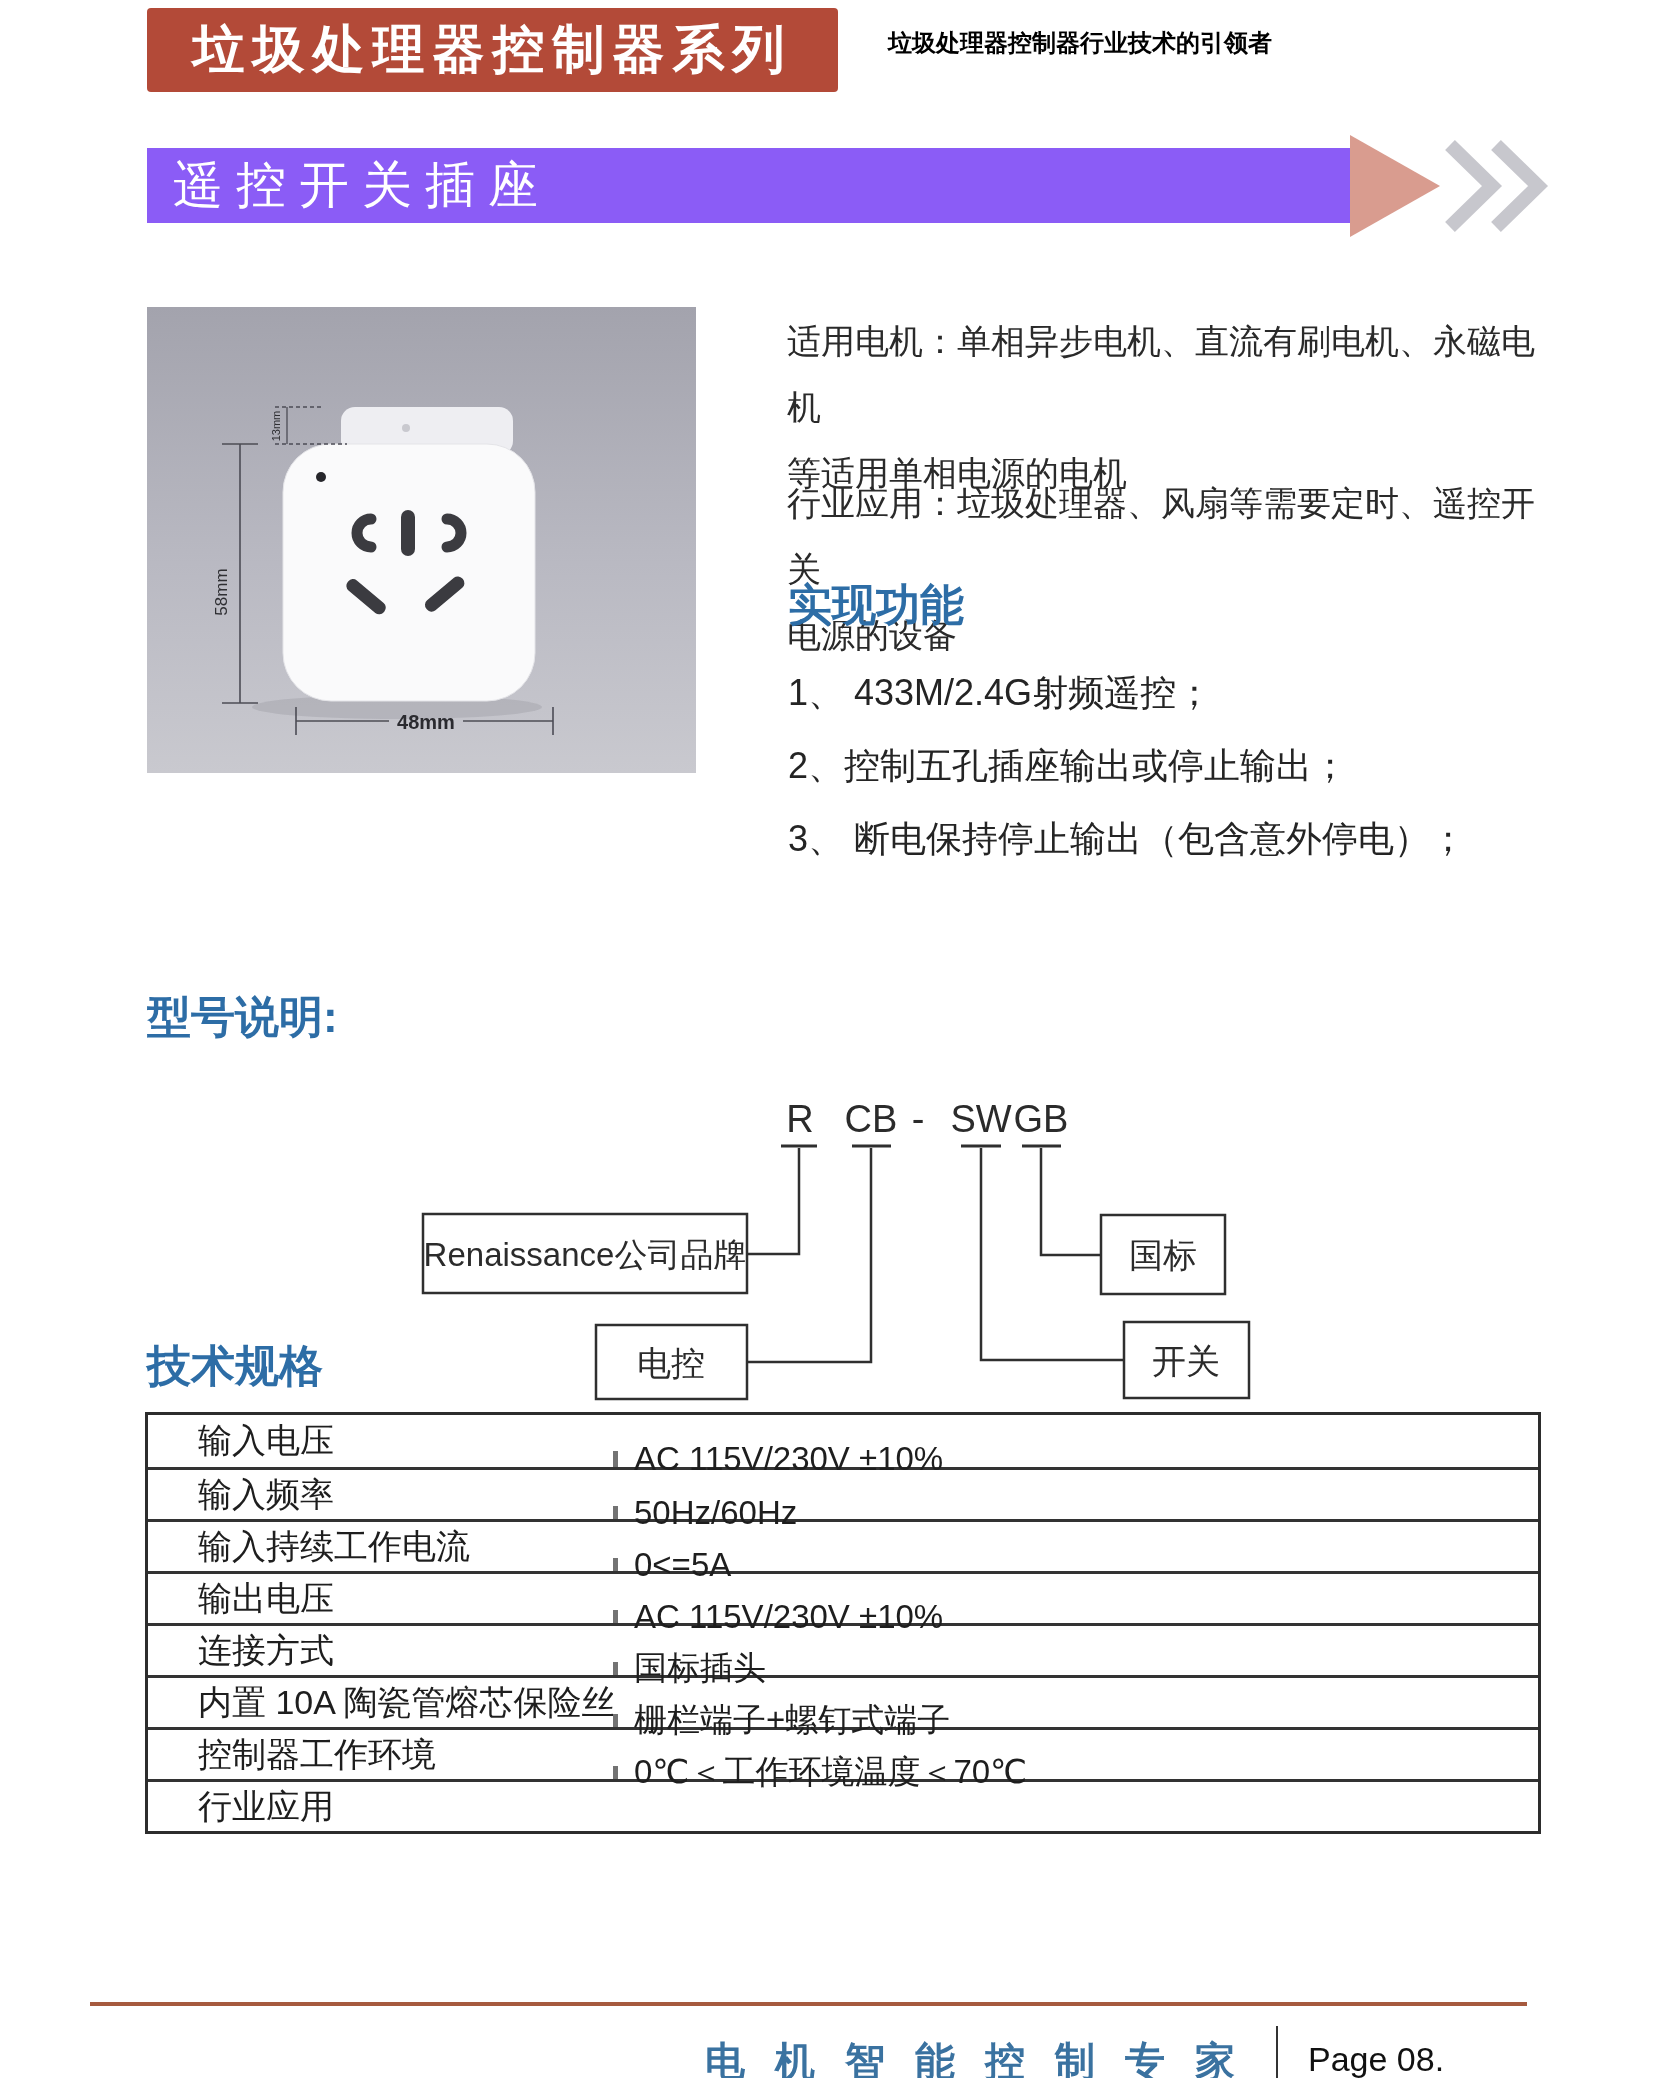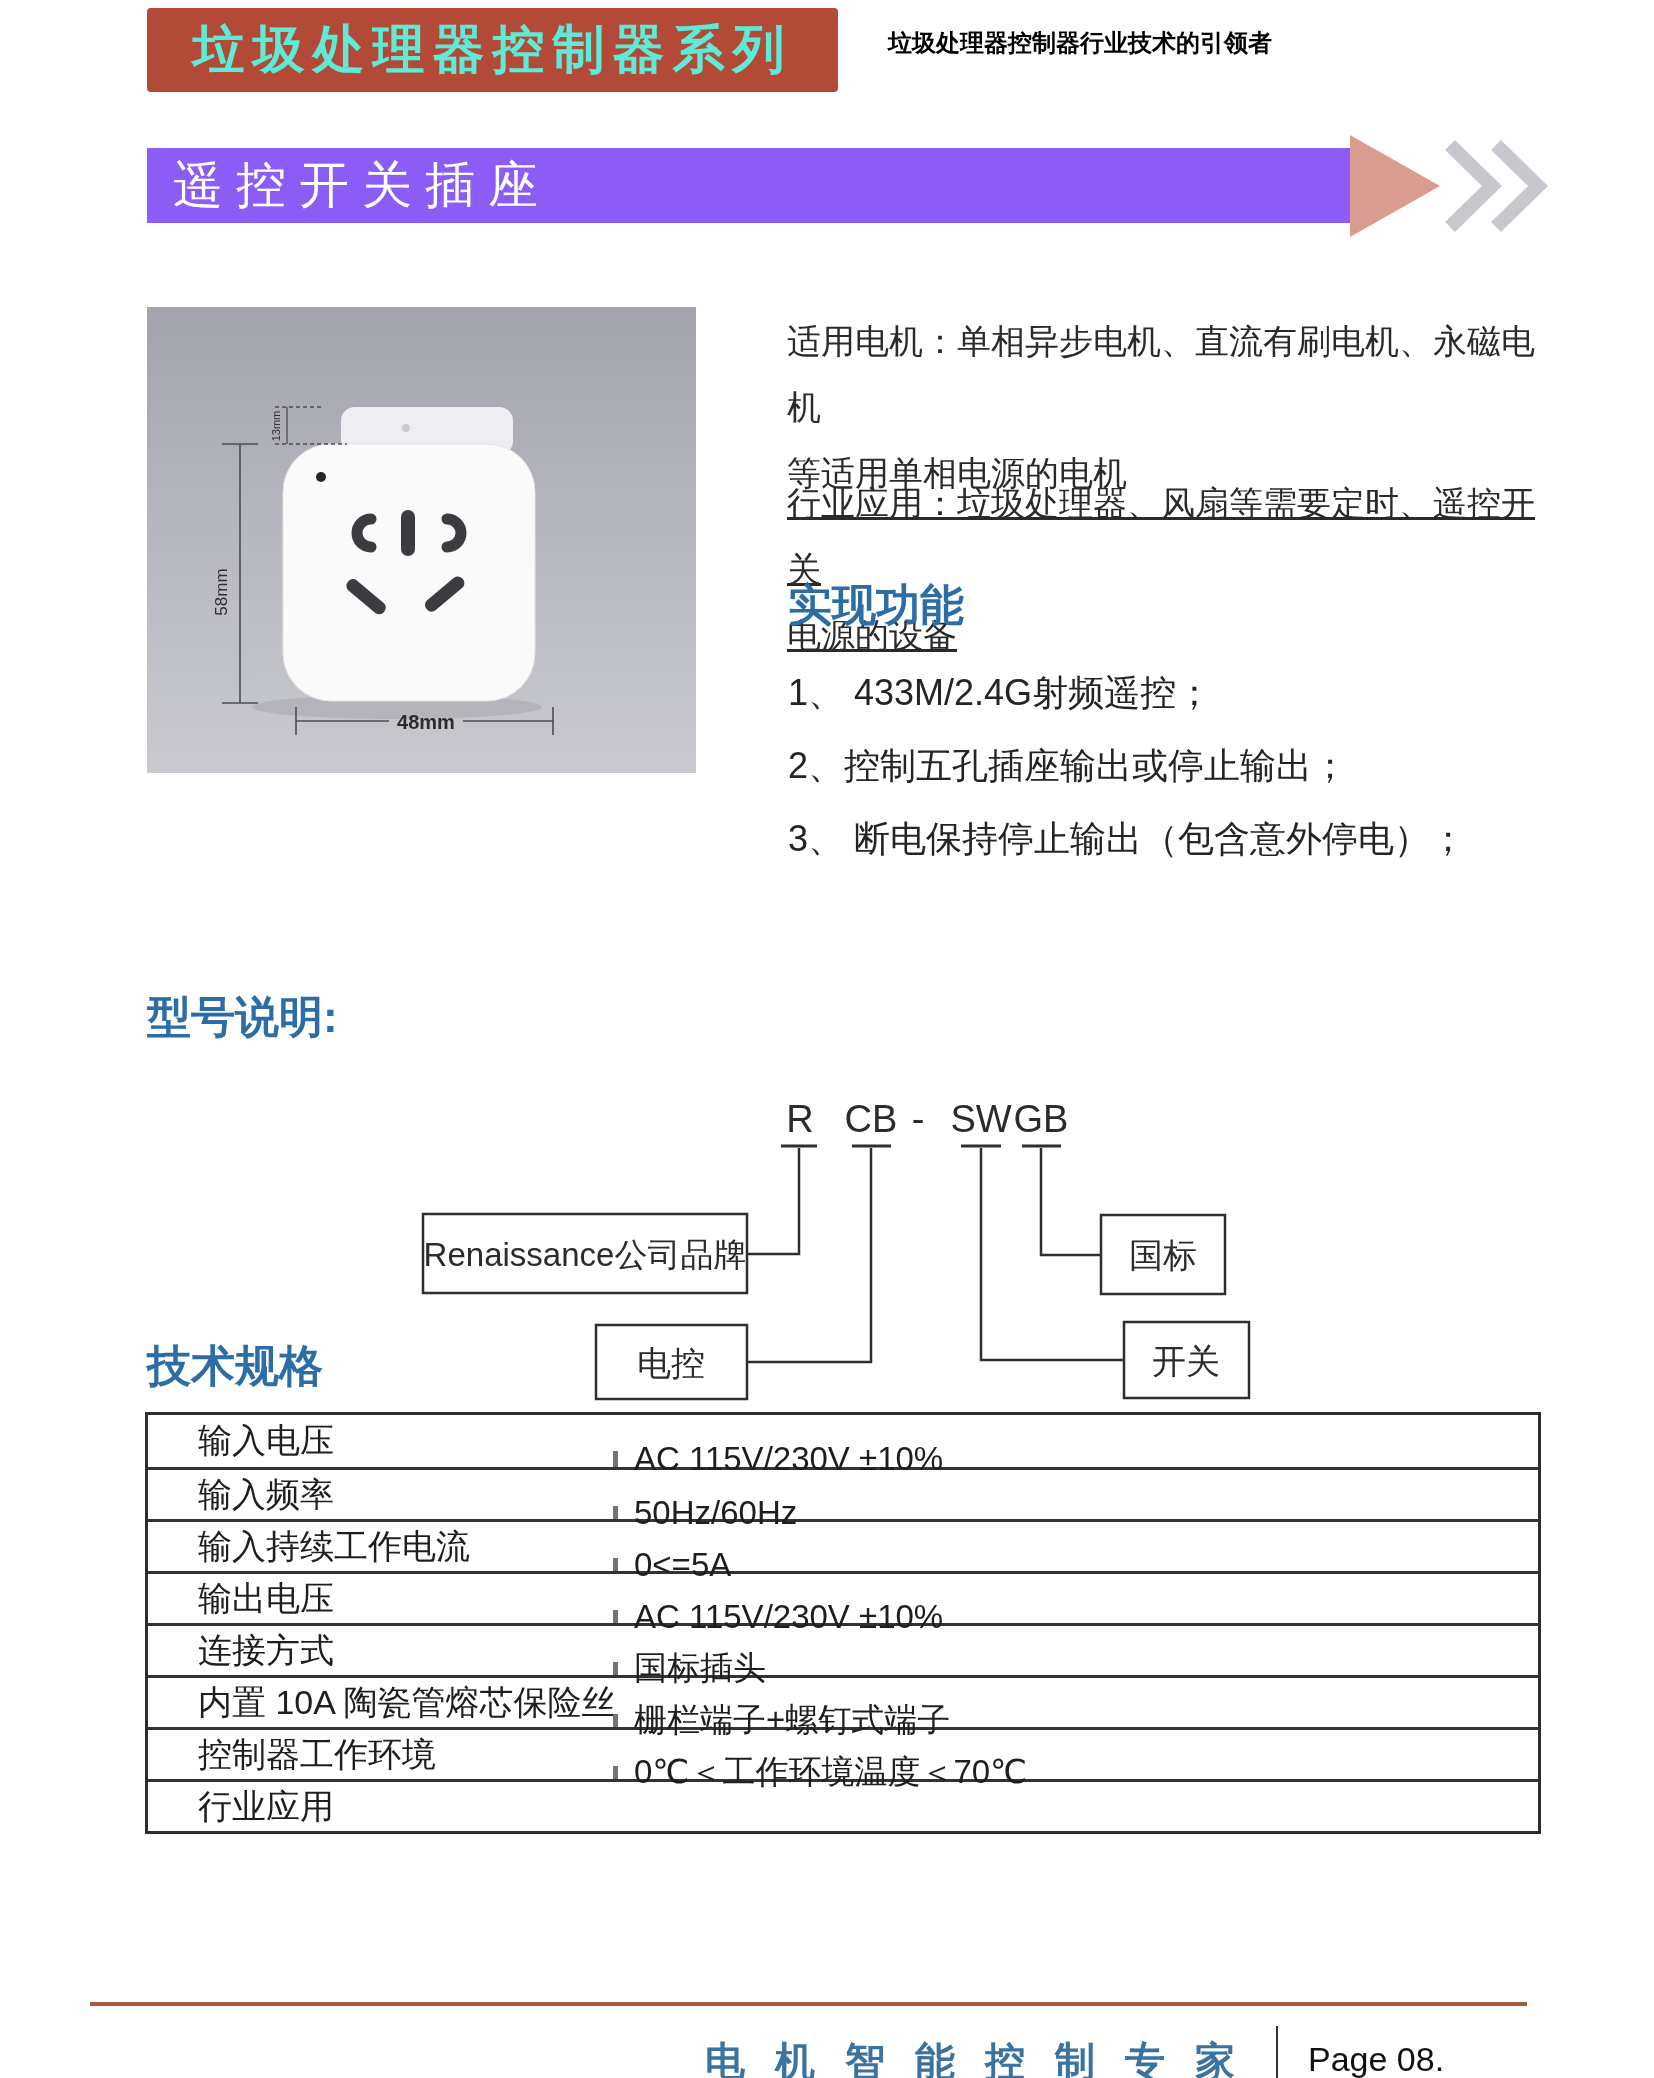--- a/index.html
+++ b/index.html
@@ -7,21 +7,21 @@
   body { font-family:"Liberation Sans","DejaVu Sans",sans-serif; }
   .page {
     position:relative; width:1654px; height:2078px; margin:0 auto;
     background:#ffffff; overflow:hidden;
   }
   
   .series-banner {
     position:absolute; left:147px; top:8px; width:691px; height:84px;
     background:#b34a38; border-radius:4px;
     display:flex; align-items:center; justify-content:center;
-    color:#5eead4; font-size:52px; font-weight:bold; letter-spacing:8px;
+    color:#ffffff; font-size:52px; font-weight:bold; letter-spacing:8px;
   }
   .tagline {
     position:absolute; left:888px; top:27px; width:680px;
     color:#000000; font-size:24px; font-weight:bold; white-space:nowrap;
   }
   
   .product-banner {
     position:absolute; left:147px; top:148px; width:1208px; height:75px;
     background:#8b5cf6; display:flex; align-items:center;
     padding-left:26px; color:#ffffff; font-size:50px; letter-spacing:13px;
@@ -30,21 +30,21 @@
   .banner-arrow { position:absolute; left:1350px; top:135px; }
   
   .figure {
     position:absolute; left:147px; top:307px; width:549px; height:466px;
     background:linear-gradient(to bottom, #a3a3ad 0%, #b9b9c2 55%, #c9c9cf 100%);
   }
   
   .intro { position:absolute; left:787px; width:770px; color:#2a2a2a; font-size:34px; }
   .intro .ln { line-height:66px; }
   #intro-motors { top:308px; }
-  #intro-apps { top:470px;text-decoration:underline; }
+  #intro-apps { top:470px; }
   .blue-heading { position:absolute; color:#2d6da6; font-size:44px; font-weight:bold; }
   #features-heading { left:788px; top:576px; }
   .features { position:absolute; left:788px; top:656px; width:790px; color:#242424; font-size:36px; }
   .features .item { height:73px; line-height:73px; white-space:nowrap; }
   
   #model-heading { left:147px; top:988px; }
   .model-diagram { position:absolute; left:400px; top:1070px; }
   .model-diagram text { fill:#2b2b2b; }
   
   #specs-heading { left:147px; top:1337px; }

